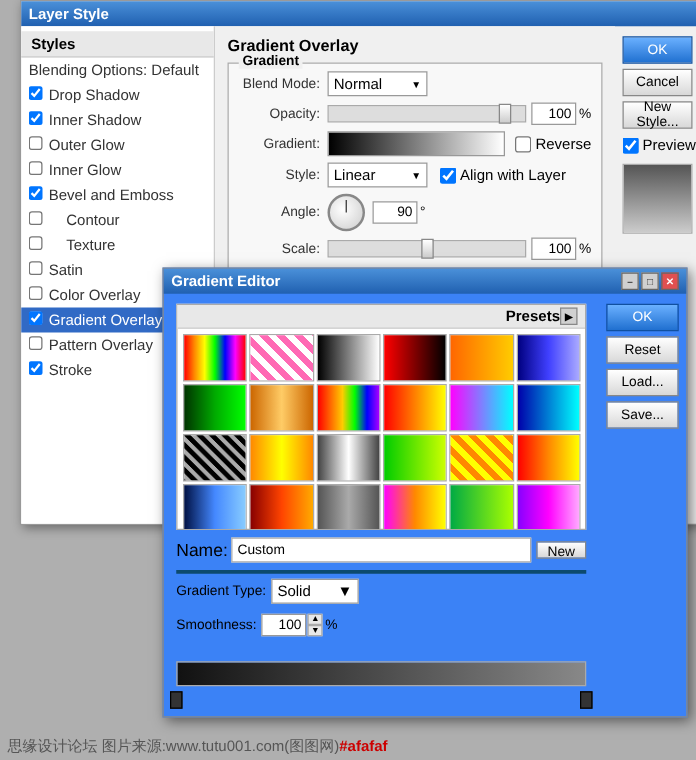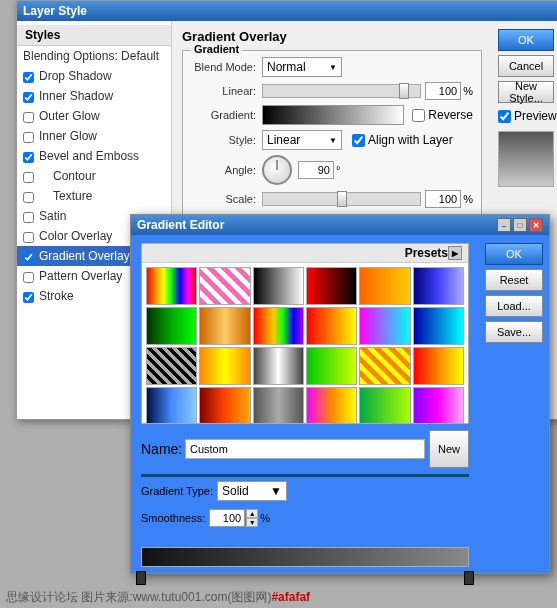--- a/index.html
+++ b/index.html
@@ -39,21 +39,21 @@
     .styles-panel-header {
       padding: 3px 8px;
       font-weight: bold;
       color: #000;
       border-bottom: 1px solid #ccc;
       background: #e8e8e8;
     }
     .style-item {
       padding: 3px 8px 3px 6px;
       display: flex;
-      align-items: flex-end;
+      align-items: flex-start;
       cursor: pointer;
       color: #333;
     }
     .style-item.active {
       background: #316ac5;
       color: white;
     }
     .style-item input[type="checkbox"] {
       margin-right: 5px;
       width: 11px; height: 11px;
@@ -366,21 +366,21 @@
       height: 20px;
       background: #fff;
     }
     .ge-new-btn {
       padding: 2px 8px;
       margin-left: 4px;
       font-size: 11px;
       background: linear-gradient(to bottom, #fff, #d8d8d8);
       border: 1px solid #888;
       cursor: pointer;
-      height: 38px;
+      height: 14px;
     }
     .ge-type-row {
       display: flex;
       align-items: center;
       margin-bottom: 4px;
       padding: 4px 0;
       border-top: 3px solid #0c4a6e;
     }
     .ge-type-label {
       font-size: 11px;
@@ -541,21 +541,21 @@
 
         <div class="row">
           <span class="row-label">Blend Mode:</span>
           <div class="dropdown">
             <span>Normal</span>
             <span class="dropdown-arrow">▼</span>
           </div>
         </div>
 
         <div class="row">
-          <span class="row-label">Linear:</span>
+          <span class="row-label">Opacity:</span>
           <div class="slider-container">
             <div class="slider">
               <div class="slider-thumb" style="left: 90%;"></div>
             </div>
             <input class="number-input" type="text" value="100" style="">
             <span class="unit-label">%</span>
           </div>
         </div>
 
         <div class="row">

